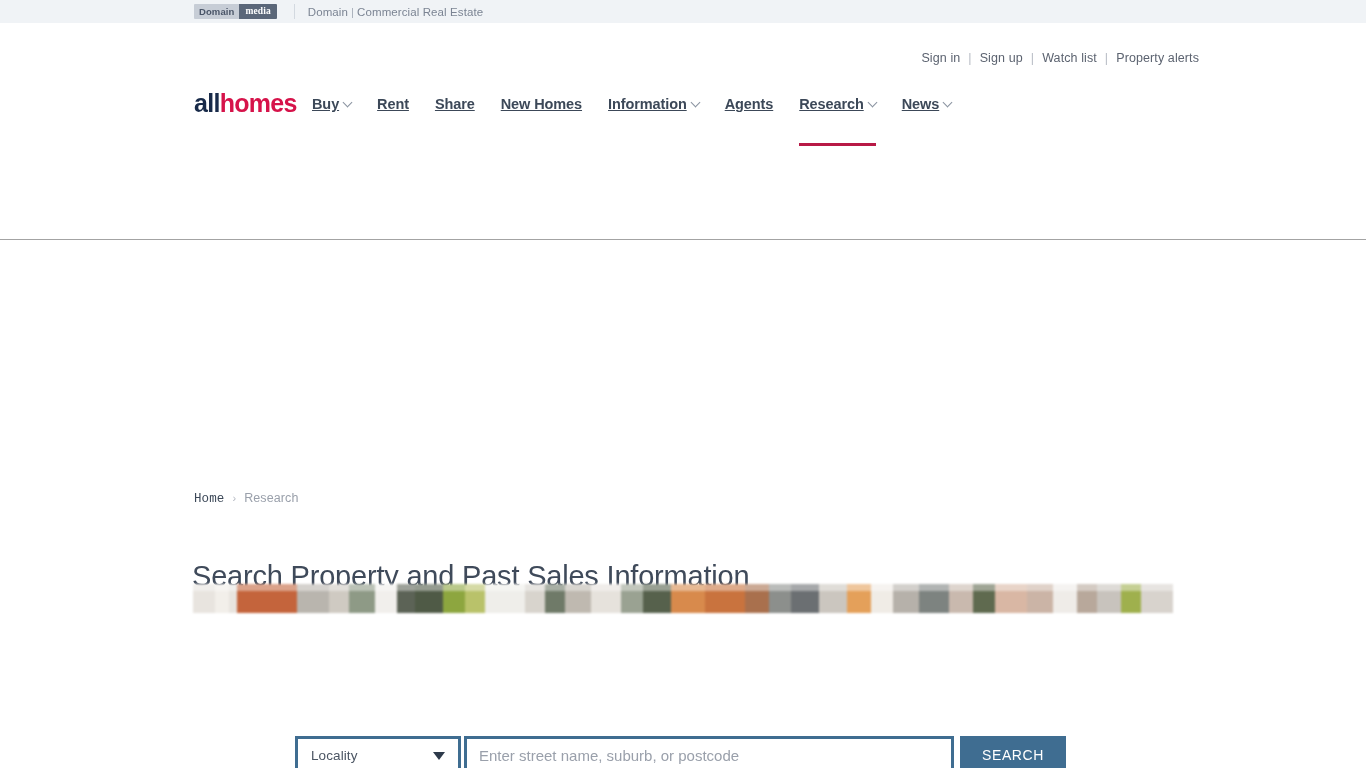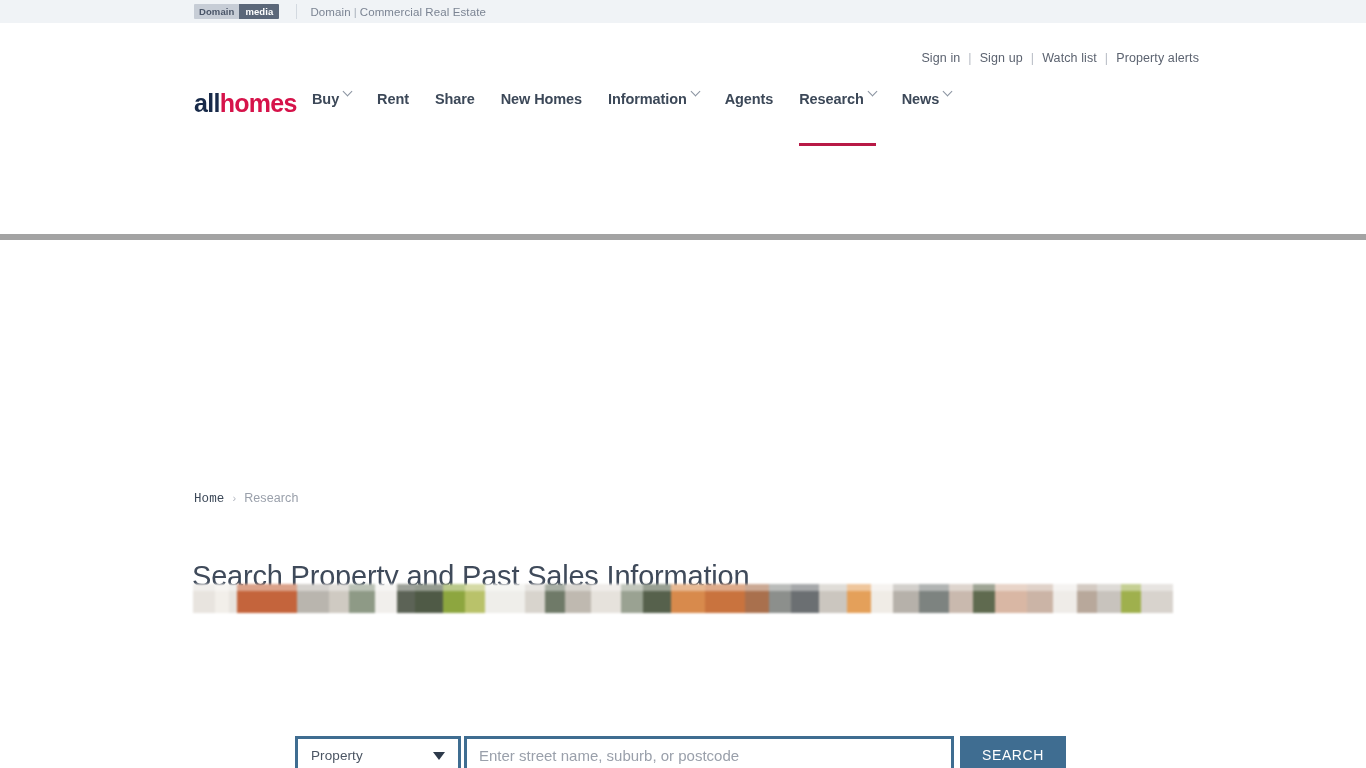--- a/index.html
+++ b/index.html
@@ -40,41 +40,42 @@
   }
   .dm-logo .dm-domain {
     background: #c7cdd6;
     color: #4a5568;
     padding: 0 5px;
   }
   .dm-logo .dm-media {
     background: #5b6779;
     color: #ffffff;
     padding: 0 6px;
+    font-family: Liberation Serif, serif;
   }
   .topbar-divider {
     width: 1px;
     height: 15px;
     background: #d3d9e0;
     margin: 0 13px 0 17px;
   }
   .topbar-links {
     color: #7b8493;
     font-size: 11.5px;
     letter-spacing: .1px;
   }
   .topbar-links a { color: #7b8493; text-decoration: none; }
   .topbar-links .sep { padding: 0 3px; color: #a8afba; }
 
   
   .header {
     position: relative;
     height: 217px;
     background: #ffffff;
-    border-bottom: 6px solid #a3a3a3;
+    border-bottom: 1px solid #a3a3a3;
   }
   .account-links {
     position: absolute;
     top: 28px;
     right: 166px;
     font-size: 12.5px;
     color: #5c6370;
     letter-spacing: .1px;
   }
   .account-links a {
@@ -99,29 +100,31 @@
   .mainnav {
     position: absolute;
     left: 312px;
     top: 68px;
     display: flex;
     align-items: flex-start;
   }
   .navitem {
     position: relative;
     display: flex;
+    align-items: center;
     font-size: 14.5px;
     font-weight: 700;
     color: #3c4858;
     letter-spacing: -.1px;
     padding: 0 0 0 0;
     margin-right: 26px;
     height: 26px;
     cursor: pointer;
     white-space: nowrap;
+    text-decoration: underline;
   }
   .navitem:last-child { margin-right: 0; }
   .chev {
     display: inline-block;
     width: 7px; height: 7px;
     margin-left: 5px;
     margin-top: -3px;
     border-right: 1.4px solid #8a93a0;
     border-bottom: 1.4px solid #8a93a0;
     transform: rotate(45deg);
@@ -366,21 +369,21 @@
       <rect x="0" y="30" width="980" height="12" fill="#ffffff" opacity="0.55"></rect>
       <rect x="0" y="0" width="980" height="7" fill="#ffffff" opacity="0.4"></rect>
     </svg>
   </div>
 
   <div class="hero-caption">
   </div>
 
   <div class="search-row">
     <div class="select-wrap">
-      <span class="sel-label">Property</span>
+      <span class="sel-label">Locality</span>
       <span class="caret"></span>
     </div>
     <div class="text-wrap">
       <input type="text" placeholder="Enter street name, suburb, or postcode" style="">
     </div>
     <button class="search-btn">SEARCH</button>
   </div>
 
 </div>
 

